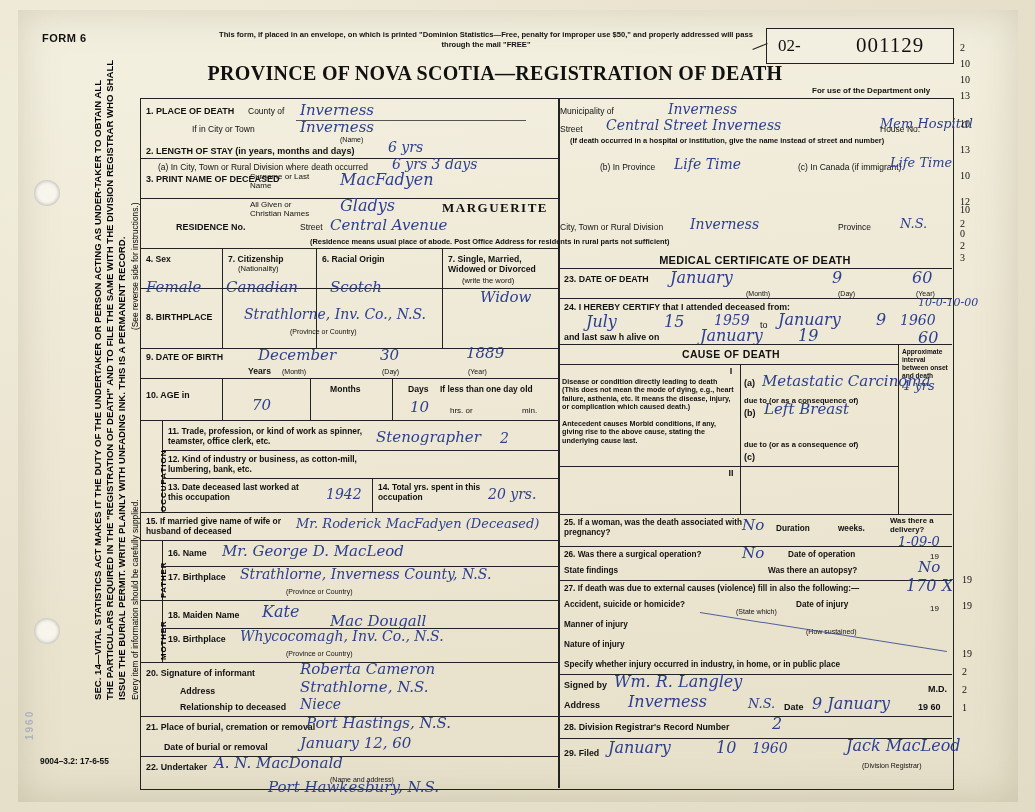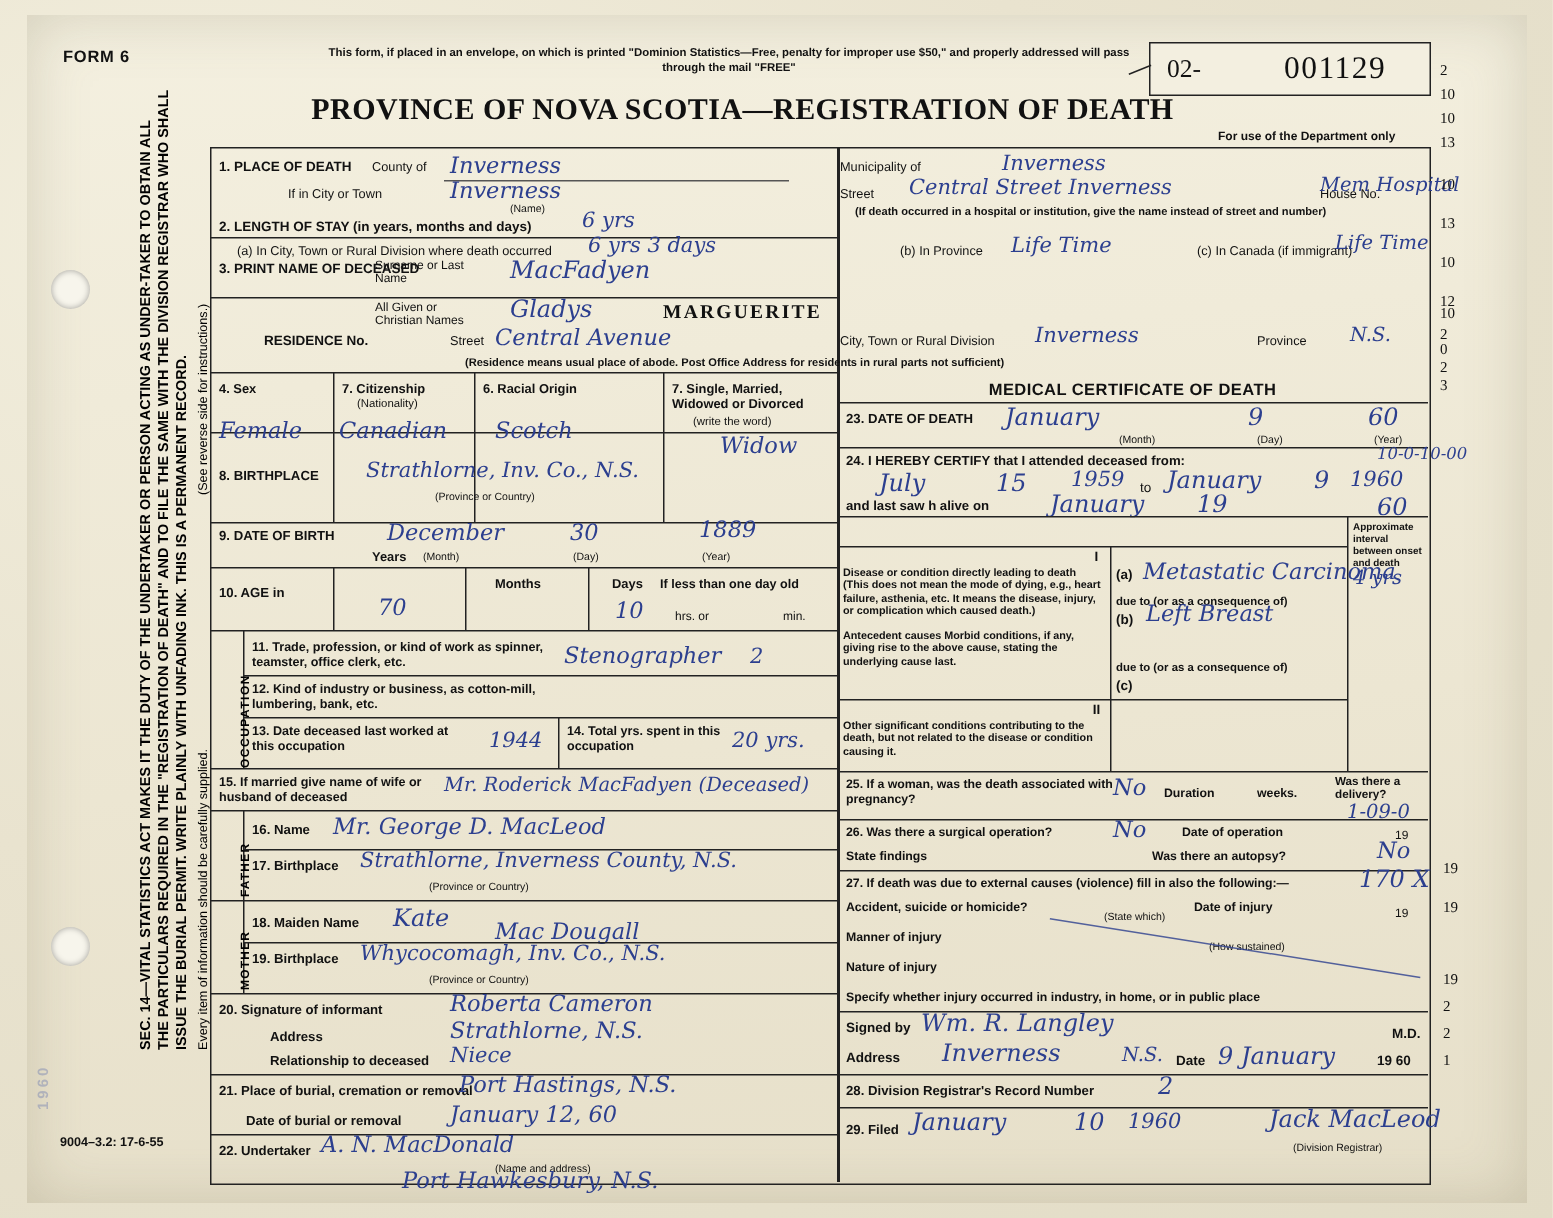--- a/index.html
+++ b/index.html
@@ -180,21 +180,21 @@
 
   <div class="tx" style="left:168px;top:426px;font-size:8.4px;line-height:10px;width:200px;white-space:normal;font-weight:bold;">11. Trade, profession, or kind of work as spinner, teamster, office clerk, etc.</div>
   <div class="hw" style="position:absolute;left:376px;top:428px;font-size:15px;">Stenographer</div>
   <div class="hw" style="position:absolute;left:500px;top:430px;font-size:14px;">2</div>
   <div class="line" style="left:162px;top:450px;width:396px;height:1px;"></div>
 
   <div class="tx" style="left:168px;top:454px;font-size:8.4px;line-height:10px;width:200px;white-space:normal;font-weight:bold;">12. Kind of industry or business, as cotton-mill, lumbering, bank, etc.</div>
   <div class="line" style="left:162px;top:478px;width:396px;height:1px;"></div>
 
   <div class="tx" style="left:168px;top:482px;font-size:8.4px;line-height:10px;width:140px;white-space:normal;font-weight:bold;">13. Date deceased last worked at this occupation</div>
-  <div class="hw" style="position:absolute;left:326px;top:486px;font-size:14px;">1944</div>
+  <div class="hw" style="position:absolute;left:326px;top:486px;font-size:14px;">1942</div>
   <div class="line" style="left:372px;top:478px;width:1px;height:34px;"></div>
   <div class="tx" style="left:378px;top:482px;font-size:8.4px;line-height:10px;width:110px;white-space:normal;font-weight:bold;">14. Total yrs. spent in this occupation</div>
   <div class="hw" style="position:absolute;left:488px;top:486px;font-size:14px;">20 yrs.</div>
   <div class="line" style="left:140px;top:512px;width:418px;height:1px;"></div>
 
   <div class="tx" style="left:146px;top:516px;font-size:8.4px;line-height:10px;width:150px;white-space:normal;font-weight:bold;">15. If married give name of wife or husband of deceased</div>
   <div class="hw" style="position:absolute;left:296px;top:516px;font-size:13px;">Mr. Roderick MacFadyen (Deceased)</div>
   <div class="line" style="left:140px;top:540px;width:418px;height:1px;"></div>
 
   <div class="line" style="left:162px;top:540px;width:1px;height:60px;"></div>
@@ -257,41 +257,41 @@
   <div class="tx" style="left:760px;top:320px;font-size:9px;">to</div>
   <div class="hw" style="position:absolute;left:778px;top:310px;font-size:16px;">January</div>
   <div class="hw" style="position:absolute;left:876px;top:310px;font-size:16px;">9</div>
   <div class="hw" style="position:absolute;left:900px;top:312px;font-size:14px;">1960</div>
   <div class="tx" style="left:564px;top:332px;font-size:8.8px;font-weight:bold;">and last saw h   alive on</div>
   <div class="hw" style="position:absolute;left:700px;top:326px;font-size:16px;">January</div>
   <div class="hw" style="position:absolute;left:798px;top:326px;font-size:16px;">19</div>
   <div class="hw" style="position:absolute;left:918px;top:328px;font-size:16px;">60</div>
   <div class="line" style="left:558px;top:344px;width:394px;height:1px;"></div>
 
+  <div class="tx b ctr" style="left:566px;top:348px;width:330px;font-size:10.5px;letter-spacing:.4px;">CAUSE OF DEATH</div>
   <div class="line" style="left:898px;top:344px;width:1px;height:170px;"></div>
   <div class="tx" style="left:902px;top:348px;font-size:6.6px;line-height:8px;width:48px;white-space:normal;font-weight:bold;">Approximate interval between onset and death</div>
   <div class="line" style="left:558px;top:364px;width:340px;height:1px;"></div>
   <div class="tx b ctr" style="left:566px;top:366px;width:330px;font-size:9px;">I</div>
 
   <div class="tx" style="left:562px;top:378px;font-size:7.2px;line-height:8.4px;width:172px;white-space:normal;font-weight:bold;">Disease or condition directly leading to death (This does not mean the mode of dying, e.g., heart failure, asthenia, etc. It means the disease, injury, or complication which caused death.)</div>
   <div class="line" style="left:740px;top:364px;width:1px;height:150px;"></div>
   <div class="tx" style="left:744px;top:378px;font-size:9px;font-weight:bold;">(a)</div>
   <div class="hw" style="position:absolute;left:762px;top:372px;font-size:15px;">Metastatic Carcinoma</div>
   <div class="hw" style="position:absolute;left:902px;top:378px;font-size:13px;">4 yrs</div>
   <div class="tx" style="left:744px;top:396px;font-size:7.6px;font-weight:bold;">due to (or as a consequence of)</div>
   <div class="tx" style="left:744px;top:408px;font-size:9px;font-weight:bold;">(b)</div>
   <div class="hw" style="position:absolute;left:764px;top:400px;font-size:15px;">Left Breast</div>
 
   <div class="tx" style="left:562px;top:420px;font-size:7.2px;line-height:8.4px;width:172px;white-space:normal;font-weight:bold;">Antecedent causes Morbid conditions, if any, giving rise to the above cause, stating the underlying cause last.</div>
   <div class="tx" style="left:744px;top:440px;font-size:7.6px;font-weight:bold;">due to (or as a consequence of)</div>
   <div class="tx" style="left:744px;top:452px;font-size:9px;font-weight:bold;">(c)</div>
   <div class="hw" style="position:absolute;left:766px;top:446px;font-size:15px;"></div>
   <div class="line" style="left:558px;top:466px;width:340px;height:1px;"></div>
   <div class="tx b ctr" style="left:566px;top:468px;width:330px;font-size:9px;">II</div>
-  <div class="tx" style="left:562px;top:480px;font-size:7.2px;line-height:8.4px;width:172px;white-space:normal;font-weight:bold;">Other significant conditions contributing to the death, but not related to the disease or condition causing it.</div>
   <div class="line" style="left:558px;top:514px;width:394px;height:1px;"></div>
 
   <div class="tx" style="left:564px;top:518px;font-size:8.2px;line-height:9.6px;width:180px;white-space:normal;font-weight:bold;">25. If a woman, was the death associated with pregnancy?</div>
   <div class="hw" style="position:absolute;left:742px;top:516px;font-size:15px;">No</div>
   <div class="tx" style="left:776px;top:524px;font-size:8.2px;font-weight:bold;">Duration</div>
   <div class="tx" style="left:838px;top:524px;font-size:8.2px;font-weight:bold;">weeks.</div>
   <div class="tx" style="left:890px;top:516px;font-size:7.8px;line-height:9px;width:58px;white-space:normal;font-weight:bold;">Was there a delivery?</div>
   <div class="hw" style="position:absolute;left:898px;top:534px;font-size:13px;font-style:italic;">1-09-0</div>
   <div class="line" style="left:558px;top:546px;width:394px;height:1px;"></div>
 

